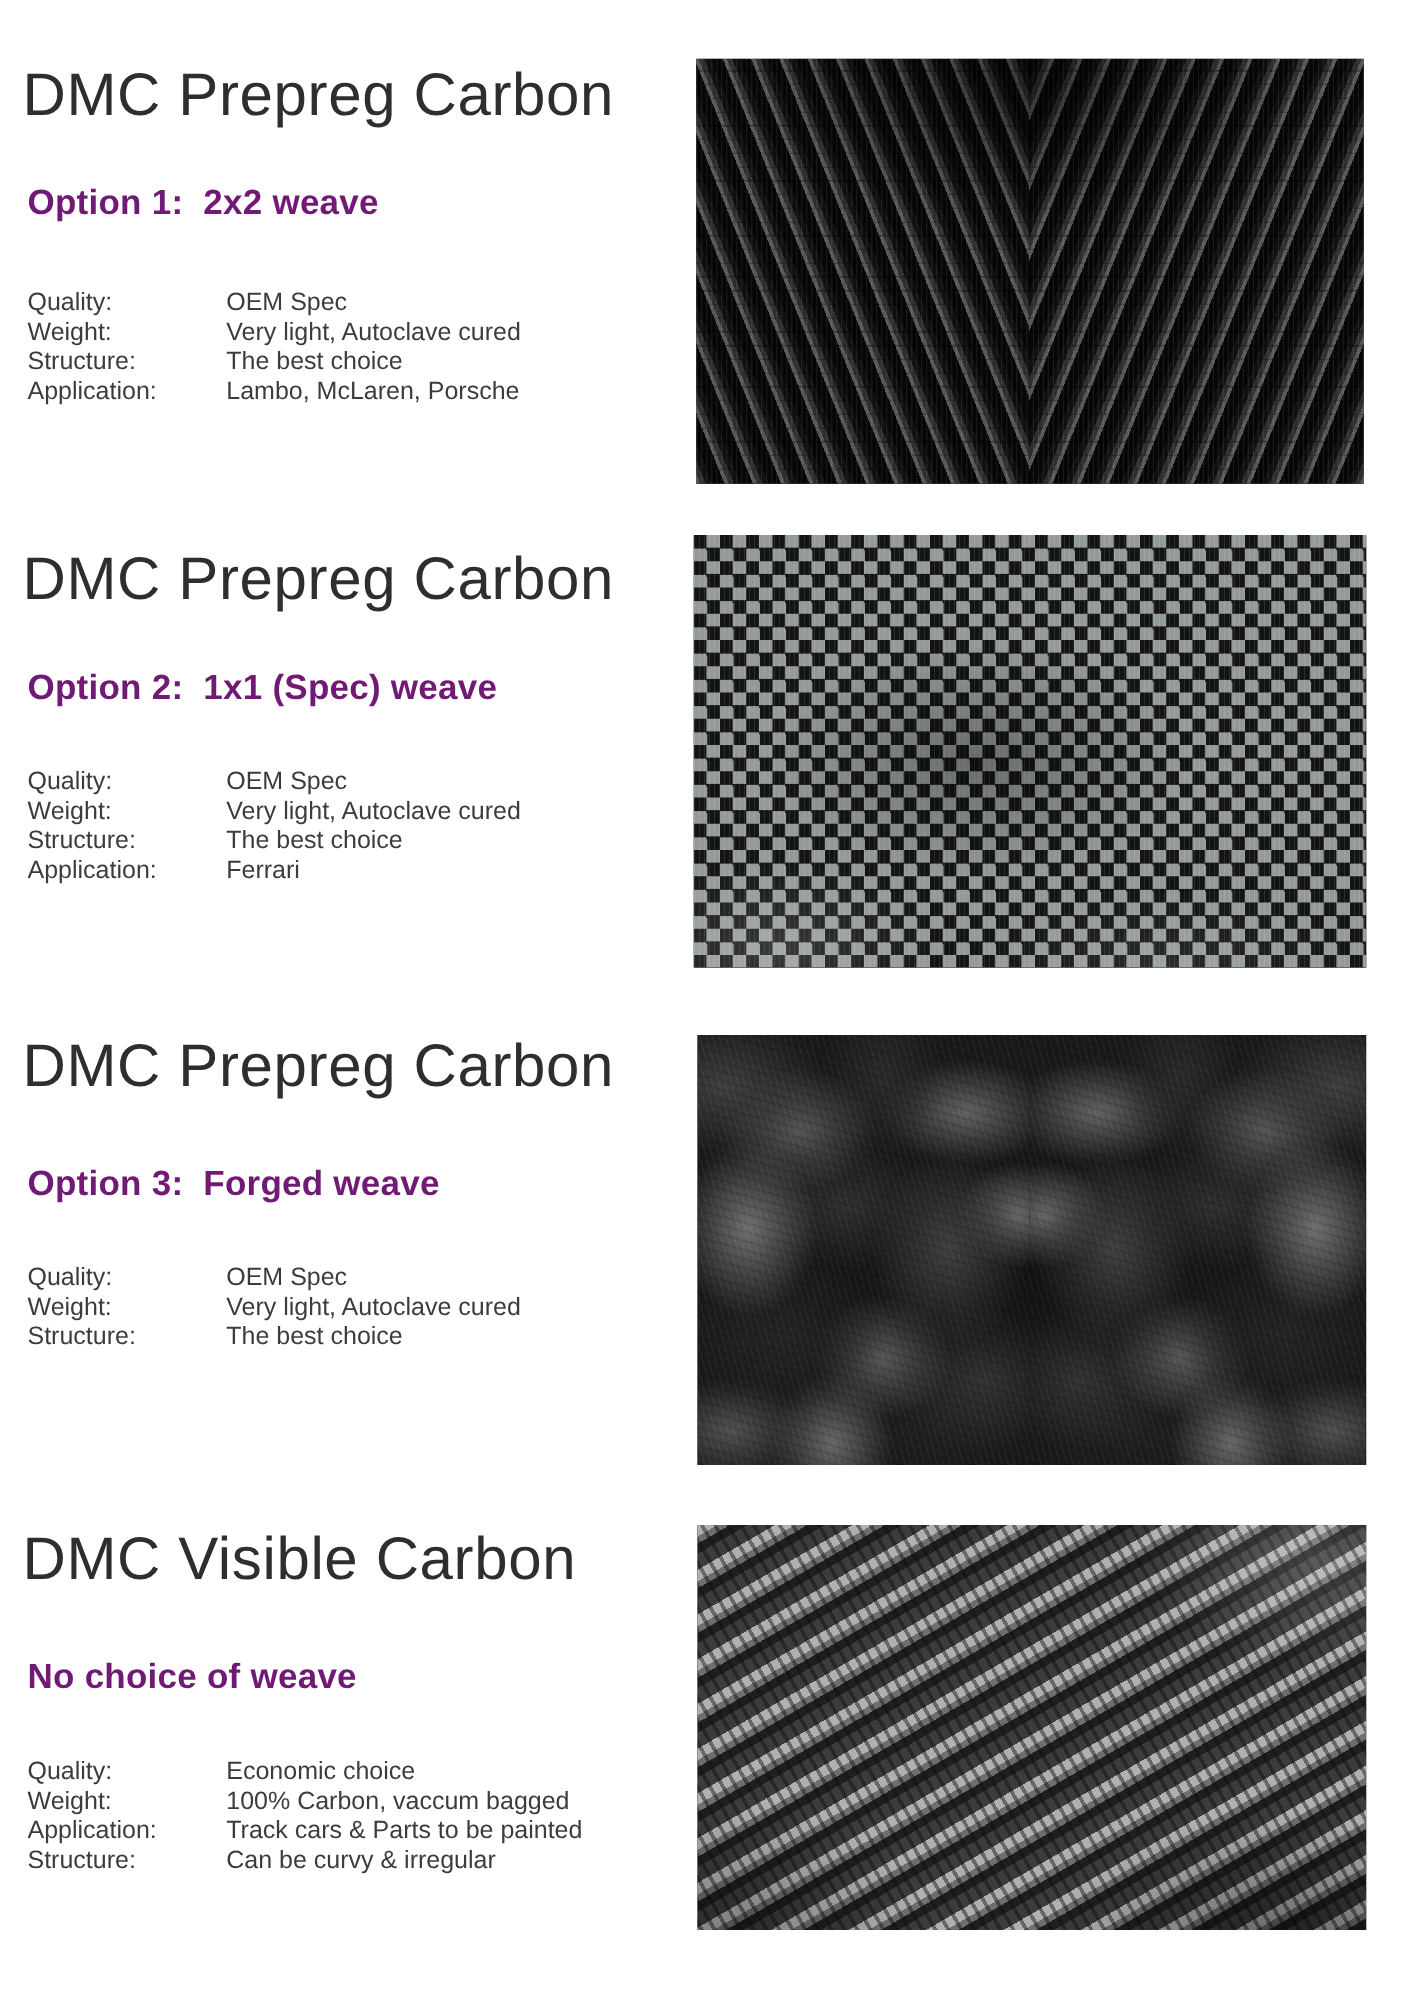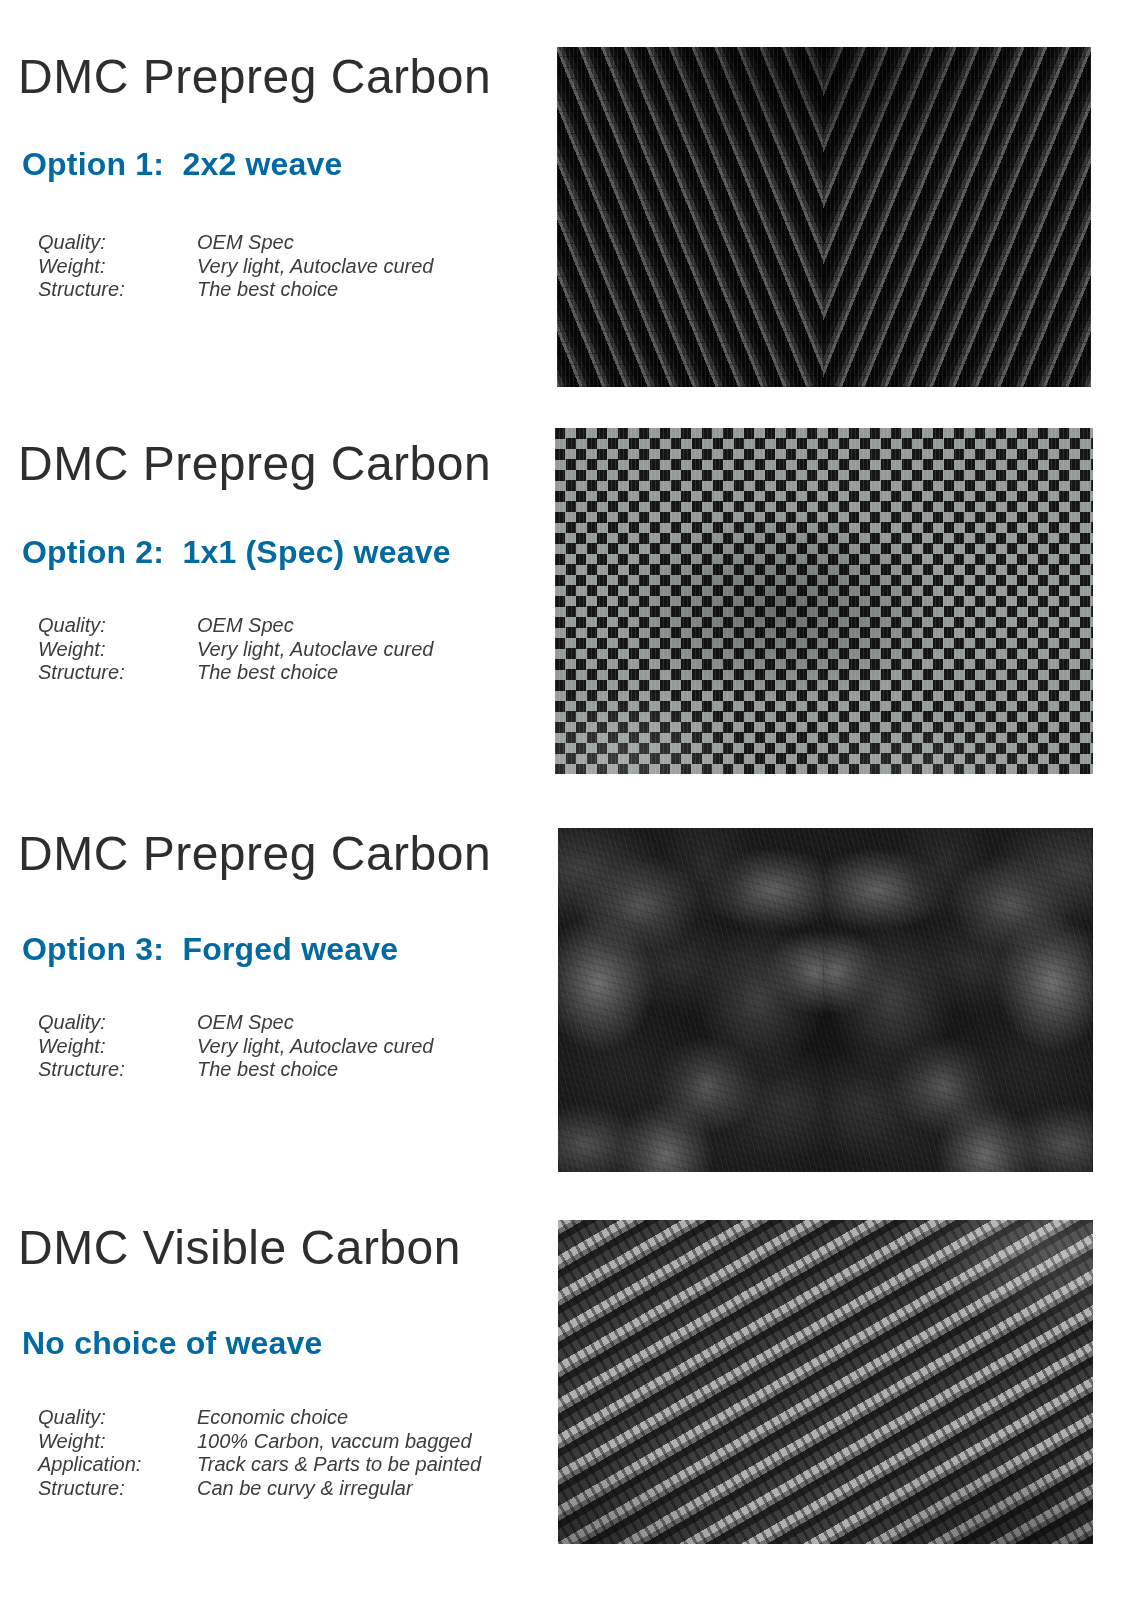--- a/index.html
+++ b/index.html
@@ -7,24 +7,24 @@
   .page{position:relative;width:1131px;height:1544px;background:#ffffff;overflow:hidden;padding-left:44px;}
 
   
   .title{
     position:absolute;left:18px;margin:0;
     font-size:48px;font-weight:400;color:#2e2e2e;
     letter-spacing:0.5px;line-height:1.15;white-space:pre-wrap;
   }
   .heading{
     position:absolute;left:22px;margin:0;
-    font-size:32px;font-weight:700;color:#0369a1;
+    font-size:28px;font-weight:700;color:#701a75;
     line-height:1.15;white-space:pre-wrap;letter-spacing:0.2px;
   }
-  .specs{position:absolute;left:38px;width:520px;font-style:italic;}
+  .specs{position:absolute;left:22px;width:520px;}
   .spec-row{font-size:20px;line-height:23.5px;color:#3c3c3c;white-space:nowrap;}
   .spec-label{display:inline-block;width:159px;}
   .spec-value{display:inline-block;}
 
   .s1 .title{top:49px}   .s2 .title{top:436px}  .s3 .title{top:826px}  .s4 .title{top:1220px}
   .s1 .heading{top:146px}.s2 .heading{top:534px}.s3 .heading{top:931px}.s4 .heading{top:1325px}
   .s1 .specs{top:231px}  .s2 .specs{top:614px}  .s3 .specs{top:1011px} .s4 .specs{top:1406px}
 
   
   .photo{position:absolute;overflow:hidden;background:#0d0d0d;}
@@ -114,40 +114,46 @@
     <div class="specs">
       <div class="spec-row">
         <span class="spec-label">Quality:</span><span class="spec-value">OEM Spec</span>
       </div>
       <div class="spec-row">
         <span class="spec-label">Weight:</span><span class="spec-value">Very light, Autoclave cured</span>
       </div>
       <div class="spec-row">
         <span class="spec-label">Structure:</span><span class="spec-value">The best choice</span>
       </div>
+      <div class="spec-row">
+        <span class="spec-label">Application:</span><span class="spec-value">Lambo, McLaren, Porsche</span>
+      </div>
     </div>
     <div class="photo">
       <div class="t1h left"></div>
       <div class="t1h right"></div>
       <div class="layer t1shade"></div>
     </div>
   </div>
 
   <div class="section s2">
     <h1 class="title">DMC Prepreg Carbon</h1>
     <h2 class="heading">Option 2:  1x1 (Spec) weave</h2>
     <div class="specs">
       <div class="spec-row">
         <span class="spec-label">Quality:</span><span class="spec-value">OEM Spec</span>
       </div>
       <div class="spec-row">
         <span class="spec-label">Weight:</span><span class="spec-value">Very light, Autoclave cured</span>
       </div>
       <div class="spec-row">
         <span class="spec-label">Structure:</span><span class="spec-value">The best choice</span>
+      </div>
+      <div class="spec-row">
+        <span class="spec-label">Application:</span><span class="spec-value">Ferrari</span>
       </div>
     </div>
     <div class="photo">
       <div class="layer t2base"></div>
       <div class="layer t2fiber"></div>
       <div class="layer t2shade"></div>
     </div>
   </div>
 
   <div class="section s3">

